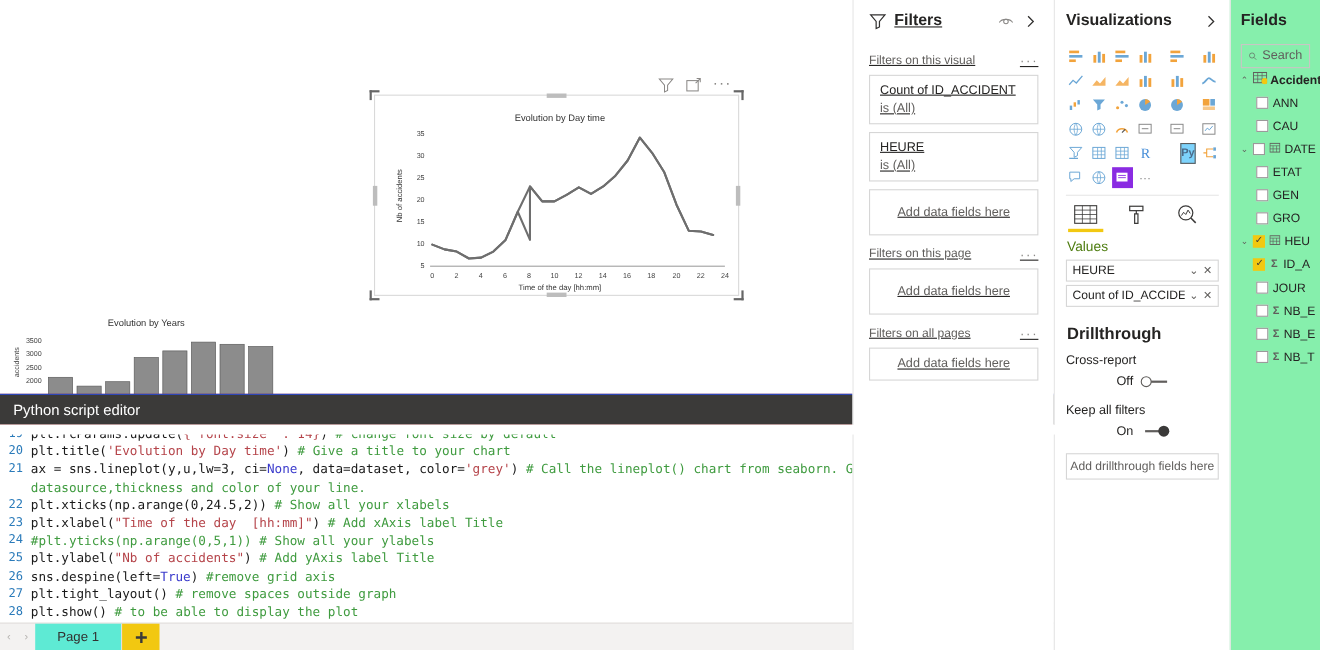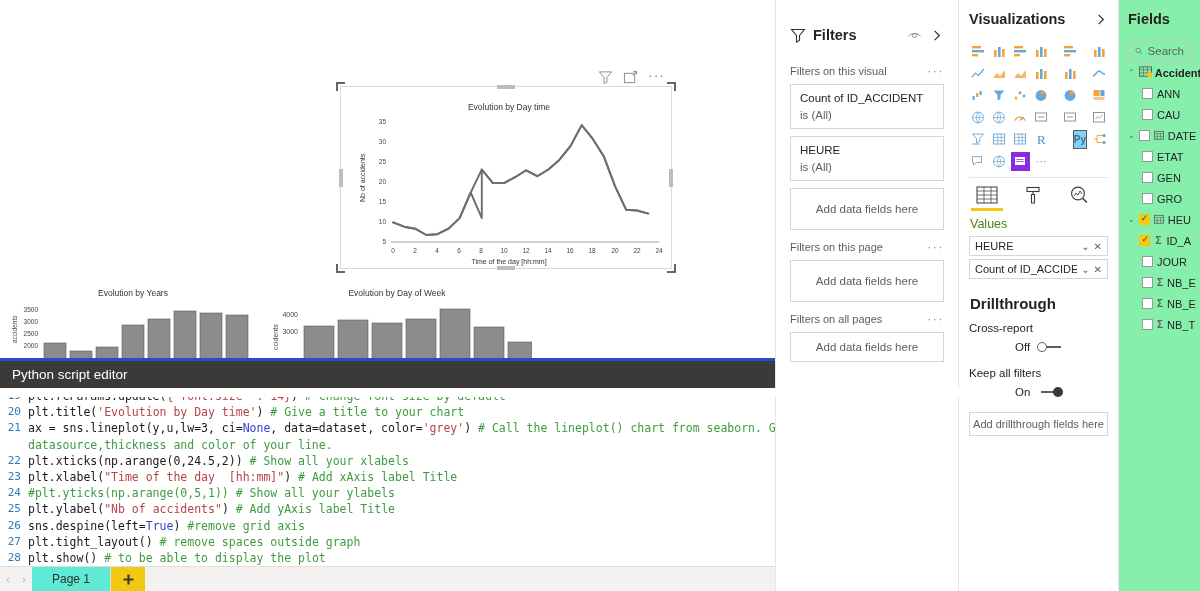--- a/index.html
+++ b/index.html
@@ -30,21 +30,21 @@
   .sel-mid-b { left:50%; margin-left:-9px; bottom:-2px; width:18px; height:4px; }
   .sel-mid-l { top:50%; margin-top:-9px; left:-2px; width:4px; height:18px; }
   .sel-mid-r { top:50%; margin-top:-9px; right:-2px; width:4px; height:18px; }
 
   
   .bg-visual { position:absolute; }
   .bg-title { text-align:center; font-size:8.5px; color:#333; }
 
   
   #editor { position:absolute; left:0; top:358px; width:960px; height:185px;
-            background:#b91c1c; border-top:3px solid #1d4ed8; }
+            background:#b91c1c; border-top:1px solid #1d4ed8; }
   #editor-bar { height:27px; background:#3b3a39; color:#fff;
                 display:flex; align-items:center; padding:0 12px; }
   #editor-title { font-size:13.5px; font-weight:400; flex:1; }
   .eb-icon { width:16px; height:16px; margin-left:14px; color:#e6e6e6; cursor:pointer; }
   #code-area { position:relative; height:181px; background:#fff; overflow:hidden;
                font-family:"DejaVu Sans Mono", monospace; font-size:11.5px; }
   .code-line { display:flex; line-height:16.2px; white-space:pre; }
   .ln { width:28px; min-width:28px; text-align:right; color:#2b7bba; padding-right:7px;
         font-size:11px; }
   .ln.blank { color:transparent; }
@@ -63,22 +63,22 @@
              background:#f3f2f1; border-top:1px solid #e1dfdd; display:flex; align-items:stretch; }
   .pb-nav { width:16px; display:flex; align-items:center; justify-content:center;
             color:#b5b3b0; font-size:10px; cursor:pointer; }
   #page-tab { background:#5eead4; padding:0 20px; display:flex; align-items:center;
               font-size:12px; color:#323130; border-right:1px solid #e1dfdd; cursor:pointer; }
   #add-page { width:34px; background:#f2c811; display:flex; align-items:center;
               justify-content:center; cursor:pointer; }
 
   
   #filters-pane { position:absolute; left:775px; top:0; width:183px; height:591px;
-                  background:#fff; border-left:1px solid #e6e6e6; padding:16px 14px;
-                  overflow:hidden; }
+                  background:#fff; border-left:1px solid #e6e6e6; padding:0 14px;
+                  overflow:hidden;text-decoration:underline; }
   #filters-head { display:flex; align-items:center; height:38px; gap:7px; }
   #filters-title { font-size:14.5px; font-weight:600; color:#252423; flex:1; }
   .fp-icon { width:15px; height:15px; color:#8a8886; cursor:pointer; }
   .filt-section-label { display:flex; align-items:center; font-size:11px; color:#605e5c;
                         margin-top:10px; margin-bottom:6px; }
   .filt-section-label span:first-child { flex:1; }
   .dots { letter-spacing:1.6px; color:#8a8886; cursor:pointer; font-size:12px; }
   .filter-card { border:1px solid #d6d6d6; background:#fff; padding:7px 9px; margin-bottom:7px;
                  cursor:pointer; }
   .fc-name { font-size:11.5px; color:#252423; margin-bottom:5px; }
@@ -160,37 +160,20 @@
         <rect x="88" y="49" width="22" height="15"></rect>
         <rect x="114" y="27" width="22" height="37"></rect>
         <rect x="140" y="21" width="22" height="43"></rect>
         <rect x="166" y="13" width="22" height="51"></rect>
         <rect x="192" y="15" width="22" height="49"></rect>
         <rect x="218" y="17" width="22" height="47"></rect>
       </g>
     </svg>
   </div>
 
-  <div class="bg-visual" style="left:262px; top:288px; width:270px; height:78px;">
-    <div class="bg-title">Evolution by Day of Week</div>
-    <svg width="270" height="64">
-      <text x="36" y="19" font-size="7" fill="#444" text-anchor="end" font-family="Liberation Sans, sans-serif">4000</text>
-      <text x="36" y="36" font-size="7" fill="#444" text-anchor="end" font-family="Liberation Sans, sans-serif">3000</text>
-      <text x="16" y="52" font-size="7" fill="#444" transform="rotate(-90 16 52)" font-family="Liberation Sans, sans-serif">ccidents</text>
-      <g fill="#8c8c8c" stroke="#5a5a5a" stroke-width="0.6">
-        <rect x="42" y="28" width="30" height="36"></rect>
-        <rect x="76" y="22" width="30" height="42"></rect>
-        <rect x="110" y="25" width="30" height="39"></rect>
-        <rect x="144" y="21" width="30" height="43"></rect>
-        <rect x="178" y="11" width="30" height="53"></rect>
-        <rect x="212" y="29" width="30" height="35"></rect>
-        <rect x="246" y="44" width="24" height="20"></rect>
-      </g>
-    </svg>
-  </div>
 
   <div id="visual-header">
     <svg class="vh-icon" viewBox="0 0 16 16">
       <path d="M1.5 2h13l-5 6v5l-3 1.5V8z" fill="none" stroke="#8a8886" stroke-width="1"></path>
     </svg>
     <svg class="vh-icon" viewBox="0 0 16 16">
       <rect x="1.5" y="3.5" width="11" height="10" fill="none" stroke="#8a8886" stroke-width="1"></rect>
       <path d="M10 6l4.5-4.5M11 1.5h3.5V5" fill="none" stroke="#8a8886" stroke-width="1"></path>
     </svg>
     <span class="vh-icon" style="font-size:14px; line-height:11px; letter-spacing:1px; color:#8a8886;">···</span>

